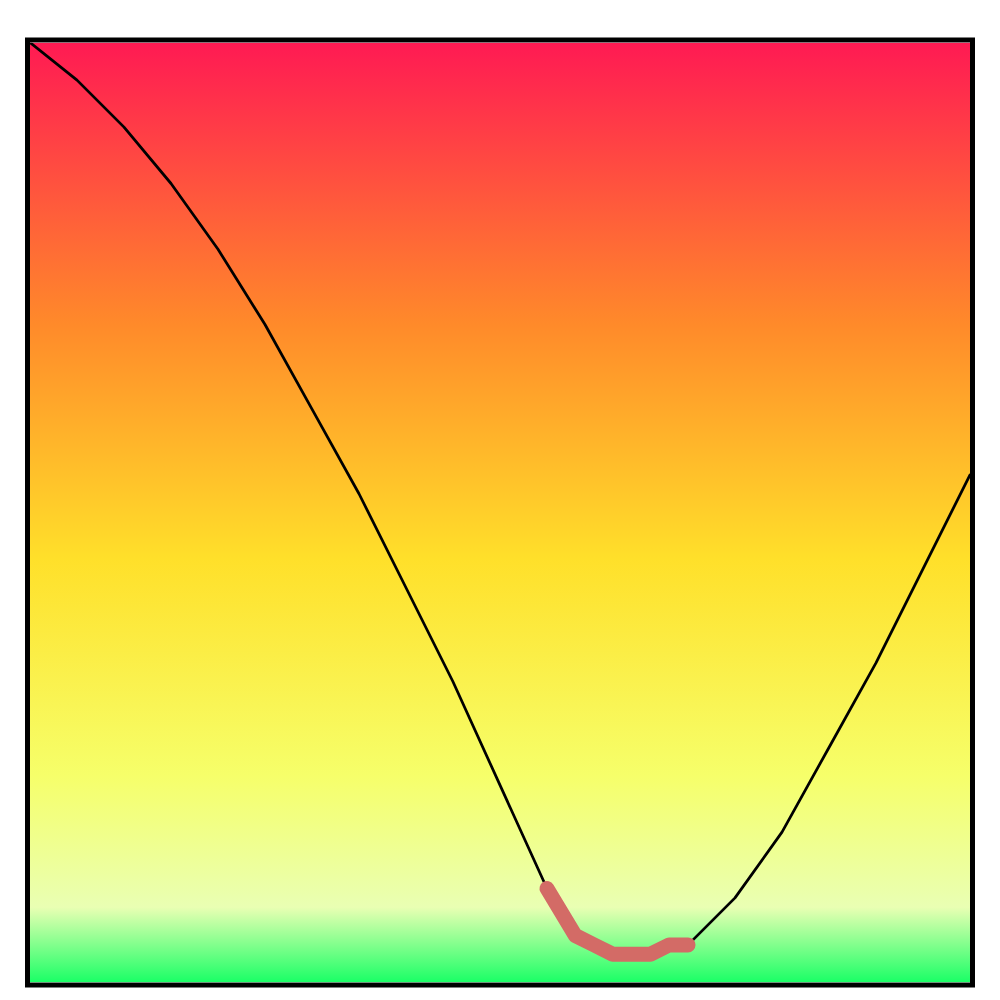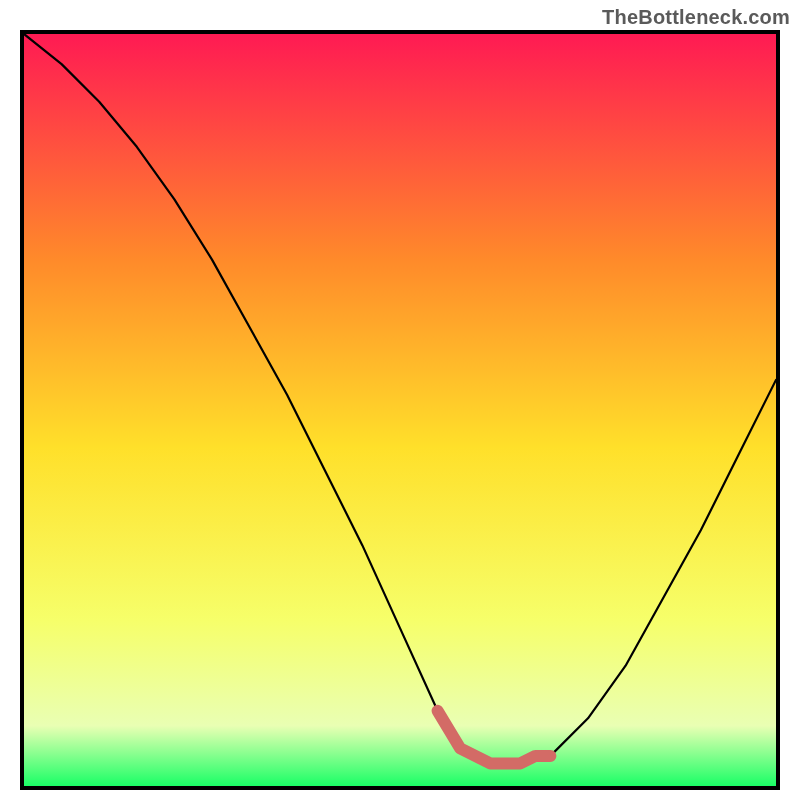--- a/index.html
+++ b/index.html
@@ -46,21 +46,20 @@
     inset: 0;
     width: 100%;
     height: 100%;
   }
 </style>
 </head>
 <body>
 
 <div class="chart-wrap">
 
-  <div class="watermark">TheBottleneck.com</div>
 
   <div class="plot-frame">
 
     <svg class="gradient-bg" viewBox="0 0 752 752" preserveAspectRatio="none">
       <defs>
         <linearGradient id="bgGrad" x1="0" y1="0" x2="0" y2="1">
           <stop id="g0" offset="0%" stop-color="#ff1a53"></stop>
           <stop id="g1" offset="30%" stop-color="#ff8a2a"></stop>
           <stop id="g2" offset="55%" stop-color="#ffe02a"></stop>
           <stop id="g3" offset="78%" stop-color="#f6ff6a"></stop>

